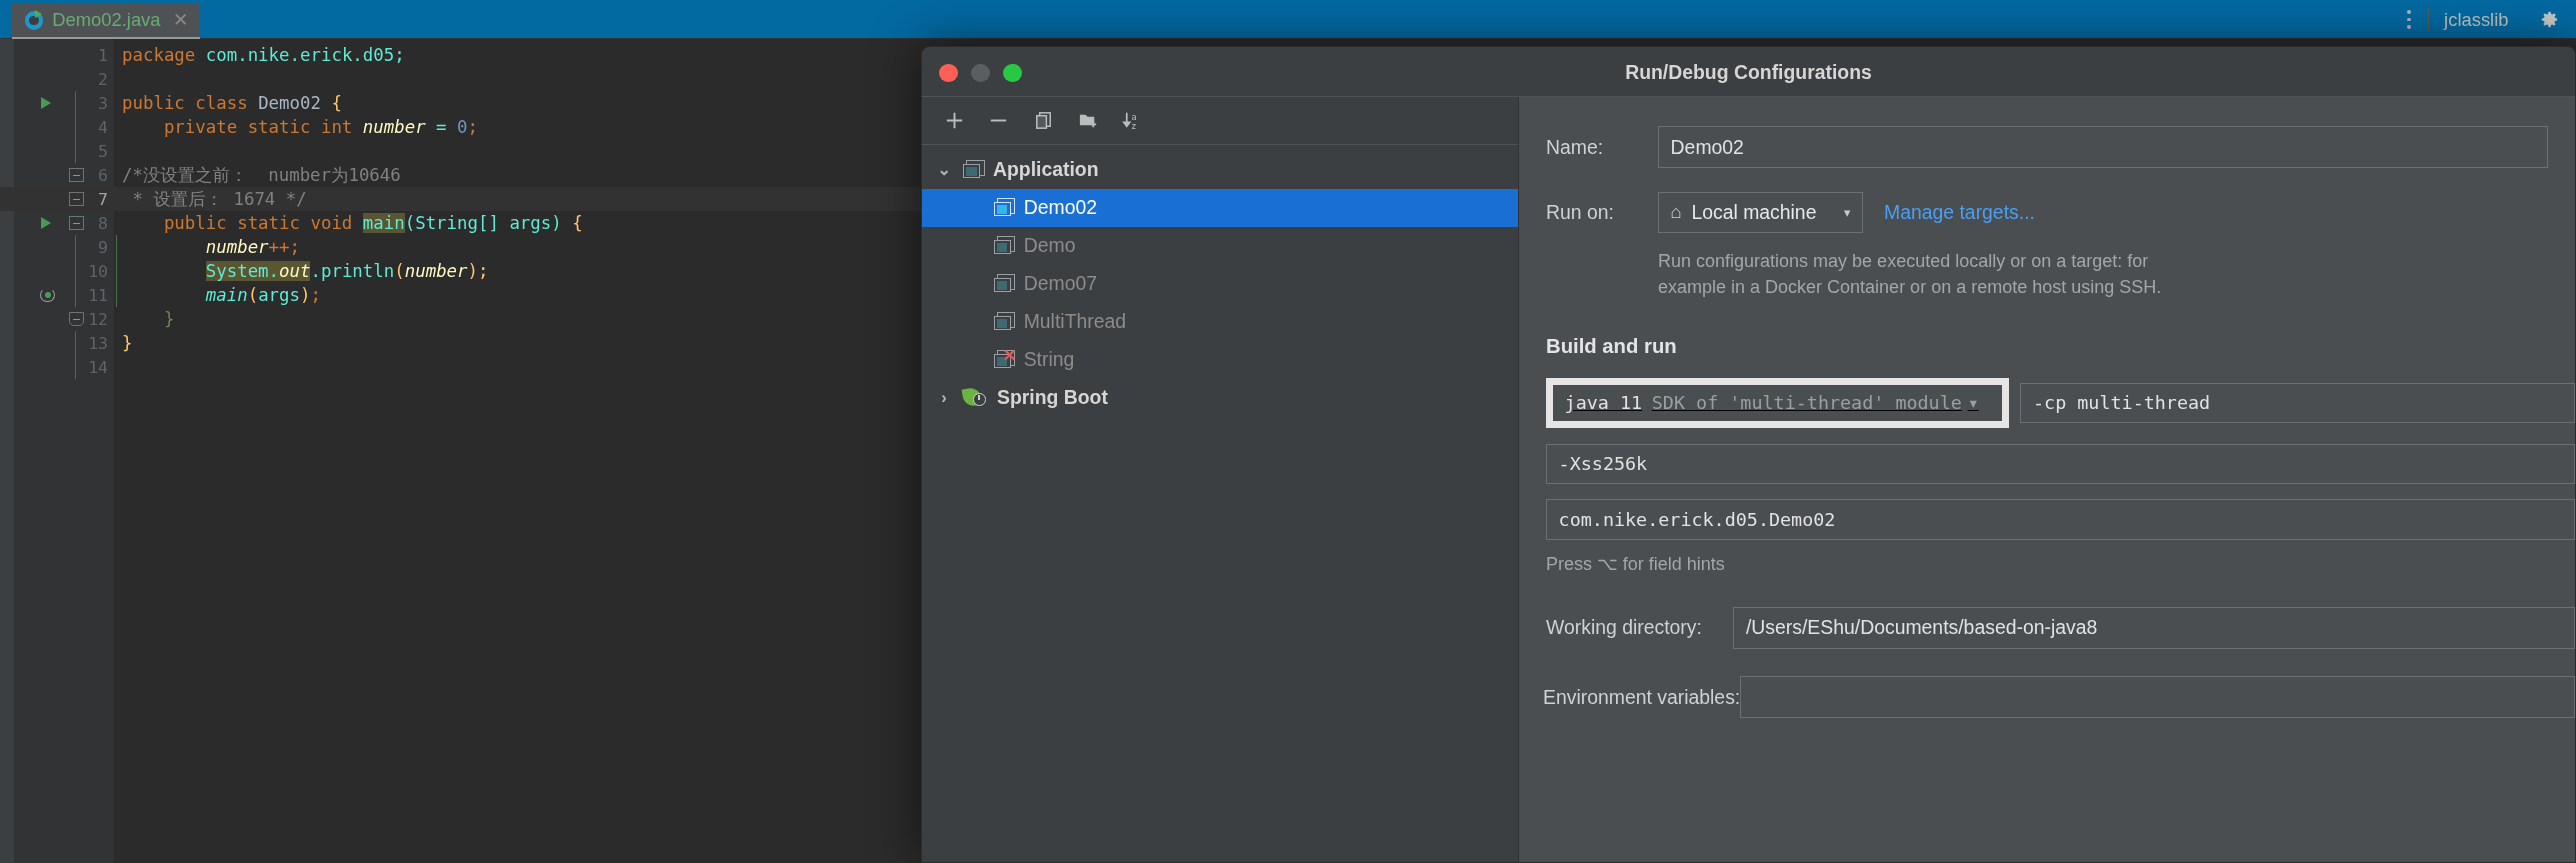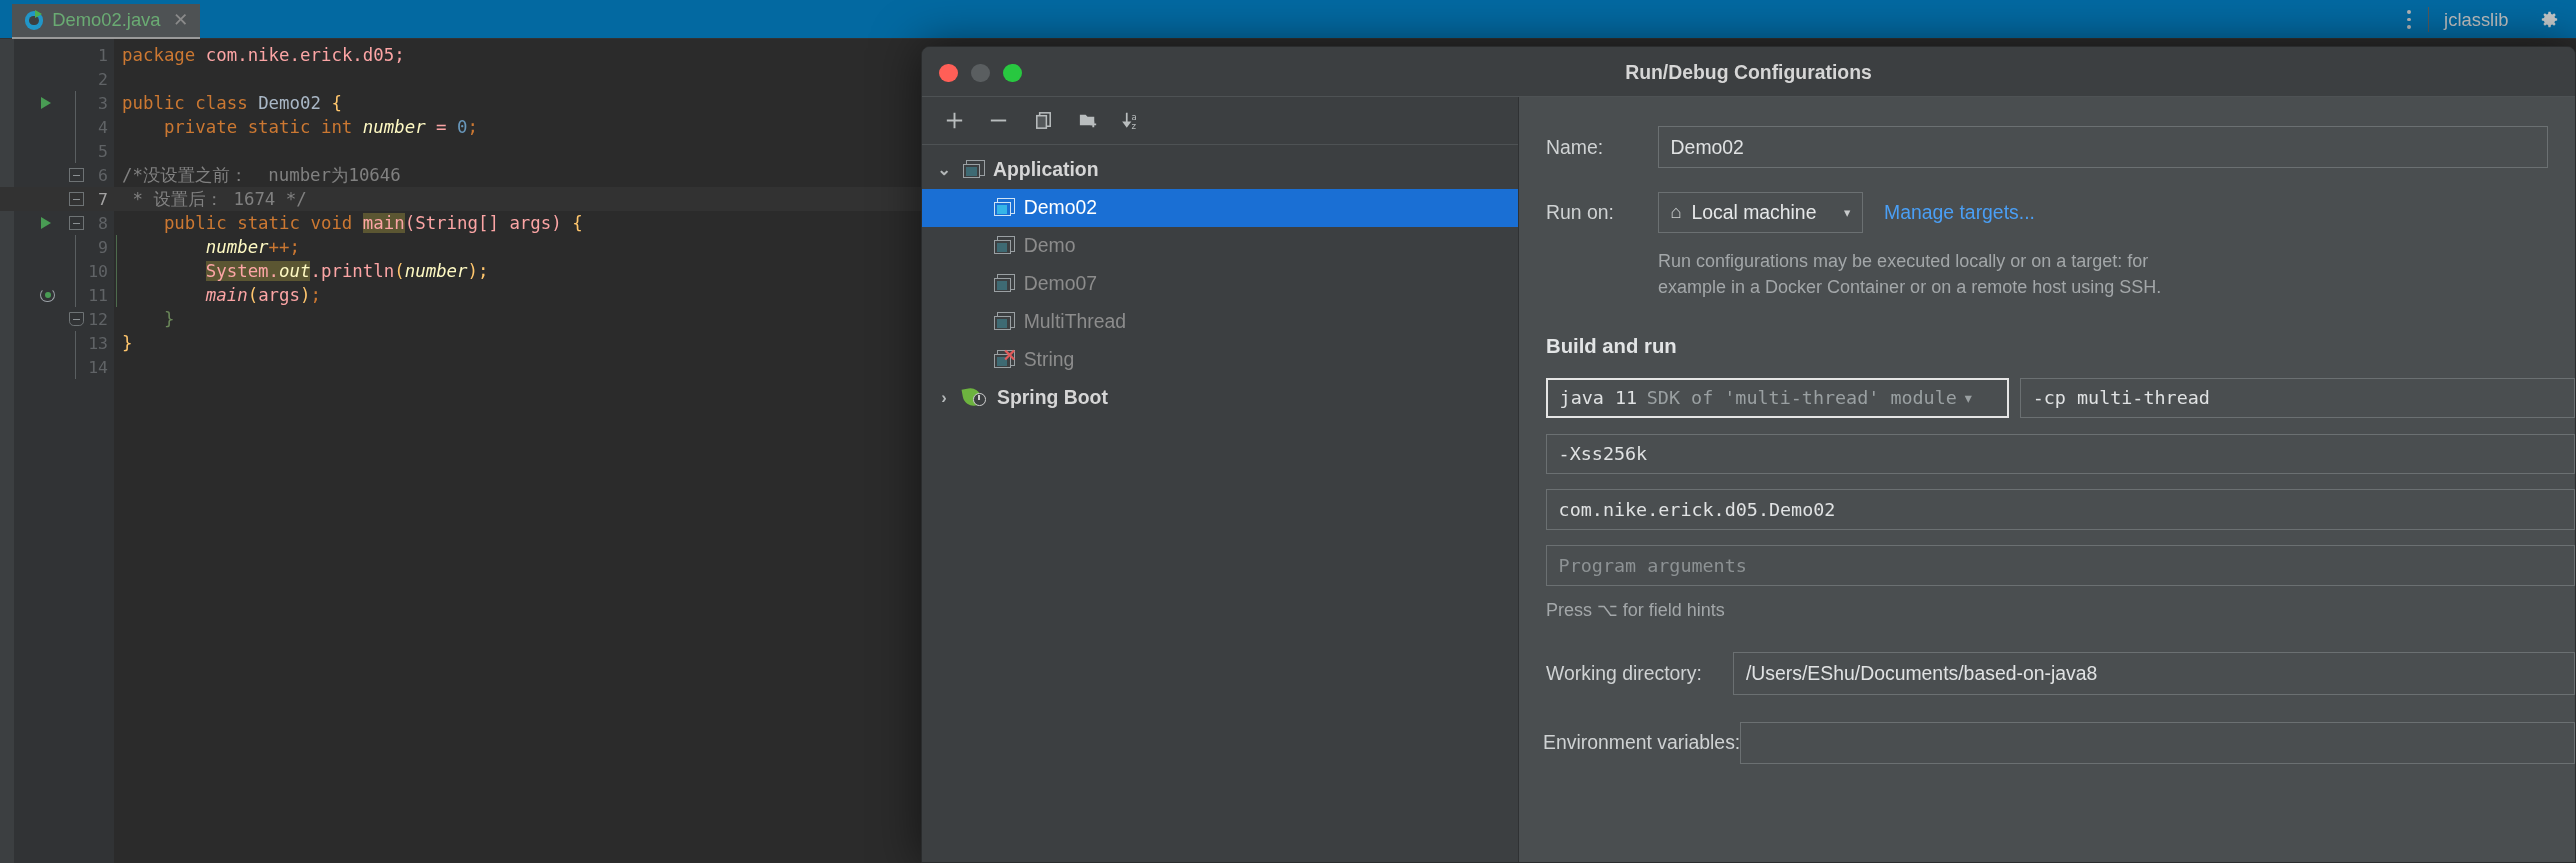--- a/index.html
+++ b/index.html
@@ -104,21 +104,21 @@
     content: ""; position: absolute; left: 2.9px; top: 5.8px;
     width: 6.8px; height: 1px; background: #8b9093;
   }
   .fold-box.tip { border-radius: 0 0 4.8px 4.8px; }
   .ctext {
     position: absolute; left: 122px; white-space: pre;
     font-family: "DejaVu Sans Mono", monospace; font-size: 17.4px;
   }
   .k { color: #cc7832; }
   .cls { color: #a9b7c6; }
-  .plain { color: #fca5a5; }
+  .plain { color: #5eead4; }
   .fld { color: #fef9c3; font-style: italic; }
   .num { color: #6897bb; }
   .cmt { color: #808080; }
   .br-y { color: #ffc66d; }
   .br-g { color: #6a8759; }
   .hit { background: #5b5632; }
   .indent-g {
     position: absolute; left: 116px; width: 1px; height: 24px;
     background: #4d6b4d;
   }
@@ -232,24 +232,24 @@
     background: #4a4e50; border: 1px solid #6b7072;
     color: #e6e8e9; font-size: 19.4px; padding: 7.7px 11.6px;
   }
   .combo .caret { color: #c8cbcc; font-size: 12.6px; margin-left: auto; padding-left: 9.7px; }
   .home-icon { color: #cfd2d3; font-size: 18.4px; }
   .link { color: #4a9ff5; font-size: 19.4px; white-space: nowrap; }
   .hint { color: #a3a7a9; font-size: 18px; line-height: 1.45; }
   .section-title { font-size: 20.3px; font-weight: bold; color: #e2e4e5; }
   .sdkcombo {
     display: inline-flex; align-items: center;
-    background: #4a4e50; border: 2px solid #e5e5e5;
+    background: #4a4e50; border: 7px solid #e5e5e5;
     padding: 7.7px 11.6px; width: 484px;
     font-family: "DejaVu Sans Mono", monospace; font-size: 18.4px;
-    overflow: hidden; white-space: nowrap;
+    overflow: hidden; white-space: nowrap; text-decoration: underline;
   }
   .sdk-strong { color: #e0e2e3; }
   .sdk-dim { color: #9aa0a2; }
 </style>
 </head>
 <body>
 
 <div id="root">
 
   <div class="ide">
@@ -508,23 +508,20 @@
         </div>
 
         <div class="frow" style="margin-top:15.5px;">
           <input class="inp mono" style="width: 1084px;" value="-Xss256k">
         </div>
 
         <div class="frow" style="margin-top:15.5px;">
           <input class="inp mono" style="width: 1084px;" value="com.nike.erick.d05.Demo02">
         </div>
 
-        <div class="frow" style="margin-top:15.5px;">
-          <input class="inp mono" style="width: 1084px;" placeholder="Program arguments">
-        </div>
 
         <div style="padding-left:27px; margin-top:11.6px;">
           <span class="hint">Press ⌥ for field hints</span>
         </div>
 
         <div class="frow" style="margin-top:29px;">
           <span class="flabel" style="width:203px;">Working directory:</span>
           <input class="inp" style="width: 910px;" value="/Users/EShu/Documents/based-on-java8">
         </div>
 

